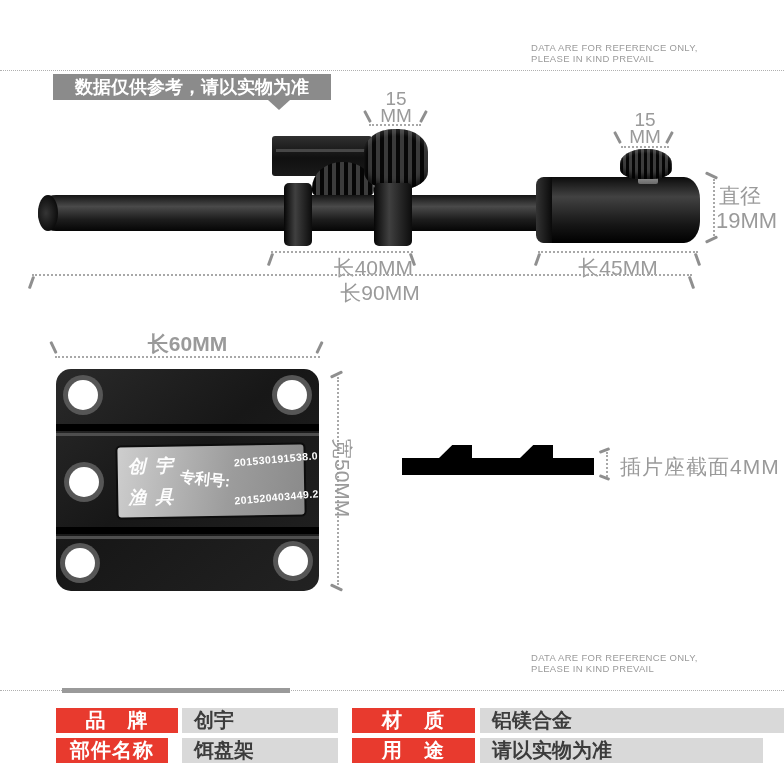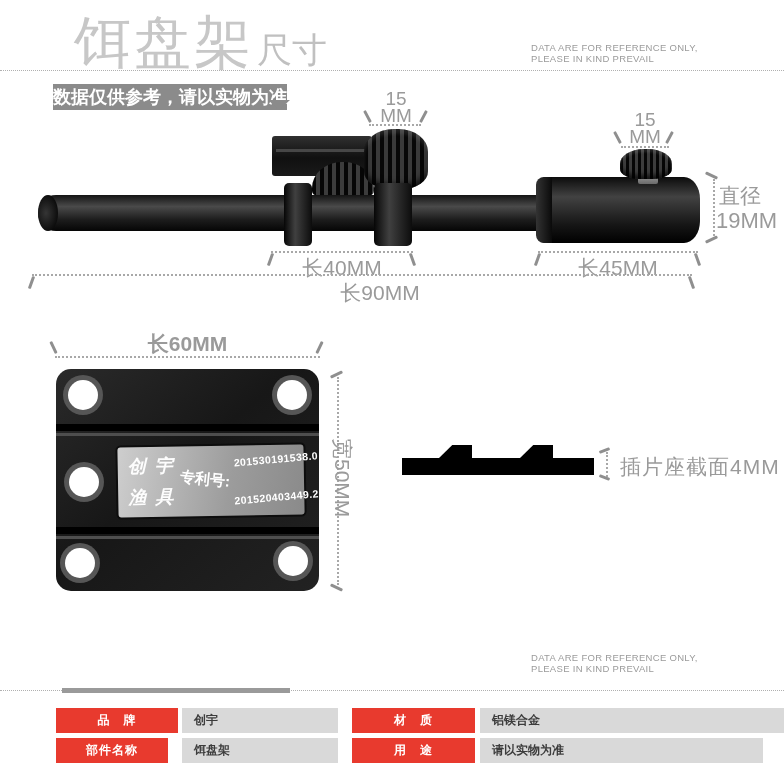--- a/index.html
+++ b/index.html
@@ -5,22 +5,22 @@
   html,body{margin:0;padding:0;background:#fff;}
   .page{position:relative;width:784px;height:784px;background:#fff;overflow:hidden;
         font-family:"Liberation Sans","DejaVu Sans",sans-serif;}
 
   
   .sec-title{position:absolute;white-space:nowrap;}
   .sec-title .t-main{font-size:57px;line-height:1;font-weight:200;color:#c7c7c7;letter-spacing:3px;}
   .sec-title .t-sub{font-size:35px;line-height:1;font-weight:200;color:#c0c0c0;margin-left:3px;}
   .ref-note{position:absolute;font-size:9.5px;line-height:11px;color:#9b9b9b;letter-spacing:.3px;}
   .dotline{position:absolute;left:0;width:784px;border-top:1px dotted #b0b0b0;}
-  .banner{position:absolute;left:53px;top:84px;height:26px;line-height:26px;background:#8b8b8b;
-          color:#fff;font-size:18px;font-weight:700;padding:0 0;white-space:nowrap;}
+  .banner{position:absolute;left:53px;top:74px;height:26px;line-height:26px;background:#8b8b8b;
+          color:#fff;font-size:18px;font-weight:700;padding:0 22px;white-space:nowrap;}
   .banner-tail{position:absolute;left:268px;top:100px;width:0;height:0;
           border-left:11px solid transparent;border-right:11px solid transparent;border-top:10px solid #8b8b8b;}
   .title-underline{position:absolute;left:62px;top:688px;width:228px;height:5px;background:#9a9a9a;}
 
   
   .dim{position:absolute;color:#9a9a9a;font-size:21px;line-height:1.1;white-space:nowrap;}
   .dim.center{text-align:center;}
   .dotl{position:absolute;border-top:2px dotted #a8a8a8;height:0;}
   .dotv{position:absolute;border-left:2px dotted #a8a8a8;width:0;}
   .tick{position:absolute;width:3px;height:13px;background:#8f8f8f;border-radius:1px;}
@@ -82,32 +82,29 @@
        color:#9a9a9a;font-size:21px;white-space:nowrap;}
 
   
   .cs-bar{position:absolute;left:402px;top:458px;width:192px;height:17px;background:#000;}
   .cs-tab{position:absolute;top:445px;width:34px;height:14px;background:#000;
        clip-path:polygon(42% 0,100% 0,100% 100%,0 100%);}
   .cs-tab.t1{left:438px;}
   .cs-tab.t2{left:519px;}
 
   
-  .cell{position:absolute;height:25px;line-height:25px;font-size:12px;white-space:nowrap;overflow:hidden;}
+  .cell{position:absolute;height:25px;line-height:25px;font-size:20px;white-space:nowrap;overflow:hidden;}
   .cell.key{background:#e83a2e;color:#fff;font-weight:700;text-align:center;letter-spacing:1px;}
   .cell.val{background:#d9d9d9;color:#3c3c3c;font-weight:600;padding-left:12px;box-sizing:border-box;}
 </style>
 </head>
 <body>
 
 <div class="page">
 
-  <div class="sec-title" style="left:74px;top:14px;">
-    <span class="t-main">饵盘架</span><span class="t-sub">尺寸</span>
-  </div>
   <div class="ref-note" style="left:531px;top:42px;">
     <div>DATA ARE FOR REFERENCE ONLY,</div>
     <div>PLEASE IN KIND PREVAIL</div>
   </div>
   <div class="dotline" style="top:70px;"></div>
   <div class="banner">数据仅供参考，请以实物为准</div>
   <div class="banner-tail"></div>
 
   <div>
     <div class="rail"></div>
@@ -137,21 +134,21 @@
 
     <div class="dotv" style="left:713px;top:179px;height:60px;"></div>
     <div class="tickh" style="left:705px;top:174px;transform:rotate(25deg);"></div>
     <div class="tickh" style="left:705px;top:238px;transform:rotate(-25deg);"></div>
     <div class="dim" style="left:719px;top:184px;">直径</div>
     <div class="dim" style="left:716px;top:209px;font-size:22px;">19MM</div>
 
     <div class="dotl" style="left:271px;top:251px;width:142px;"></div>
     <div class="tick" style="left:269px;top:253px;transform:rotate(20deg);"></div>
     <div class="tick" style="left:411px;top:253px;transform:rotate(-20deg);"></div>
-    <div class="dim center" style="left:271px;top:256px;width:142px;">长40MM</div>
+    <div class="dim center" style="left:271px;top:256px;width:142px;text-align:right;">长40MM</div>
 
     <div class="dotl" style="left:538px;top:251px;width:160px;"></div>
     <div class="tick" style="left:536px;top:253px;transform:rotate(20deg);"></div>
     <div class="tick" style="left:696px;top:253px;transform:rotate(-20deg);"></div>
     <div class="dim center" style="left:538px;top:256px;width:160px;">长45MM</div>
 
     <div class="dotl" style="left:32px;top:274px;width:660px;"></div>
     <div class="tick" style="left:30px;top:276px;transform:rotate(20deg);"></div>
     <div class="tick" style="left:690px;top:276px;transform:rotate(-20deg);"></div>
     <div class="dim center" style="left:240px;top:281px;width:280px;">长90MM</div>

